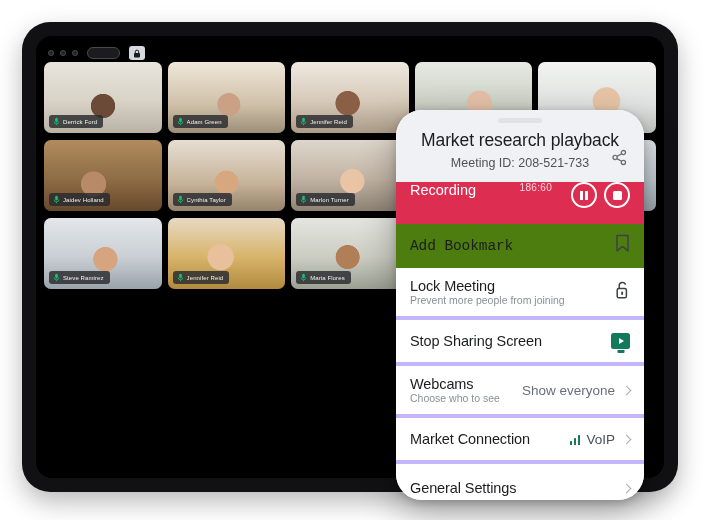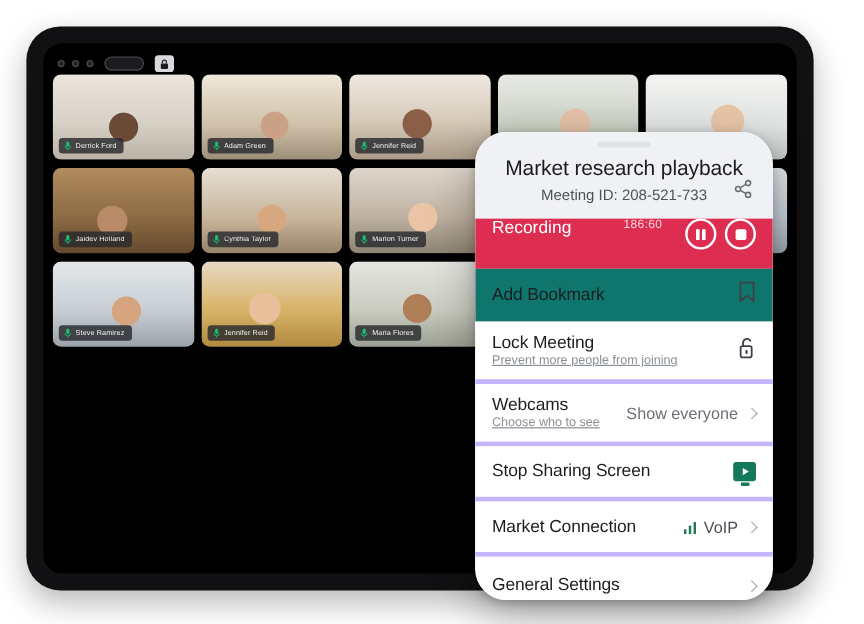--- a/index.html
+++ b/index.html
@@ -169,26 +169,26 @@
   .stop-glyph { width: 9px; height: 9px; background: #fff; border-radius: 1.5px; }
 
   .row {
     display: flex; align-items: center;
     padding: 0 14px;
     min-height: 46px;
     border-bottom: 4px solid #c4b5fd;
     background: #ffffff;
     cursor: pointer;
   }
-  .row.bookmark { background: #0f766e; border-bottom: none; min-height: 44px; }
+  .row.bookmark { background: #4d7c0f; border-bottom: none; min-height: 44px; font-family: Liberation Mono, monospace; }
   .row.tall { min-height: 52px; }
   .row.last { border-bottom: none; min-height: 48px; }
   .row-text { flex: 1; min-width: 0; }
   .row-label { font-size: 14.5px; color: #1c1d20; letter-spacing: -.1px; }
-  .row-desc { font-size: 10.5px; color: #8b9096; margin-top: 0; text-decoration: underline; }
+  .row-desc { font-size: 10.5px; color: #8b9096; margin-top: 0; }
   .row-right { display: flex; align-items: center; gap: 6px; flex: 0 0 auto; }
   .row-value { font-size: 13.5px; color: #6b7076; }
   .row-value.voip { color: #4b5056; }
   .chev { width: 7px; height: 7px; border-right: 1.6px solid #a7acb2;
           border-bottom: 1.6px solid #a7acb2; transform: rotate(-45deg);
           margin-left: 2px; }
   .bars { display: flex; align-items: flex-end; gap: 1.5px; height: 11px; }
   .bars i { display: block; width: 2.6px; background: #1d7a50; border-radius: .5px; }
   .bars i:nth-child(1){ height: 4px; }
   .bars i:nth-child(2){ height: 7px; }
@@ -429,39 +429,39 @@
         <span>
           <svg width="16" height="20" viewBox="0 0 16 20" aria-hidden="true">
             <rect x="3.2" y="8.4" width="9.2" height="9.4" rx="1.6" fill="none" stroke="#3c4148" stroke-width="1.5"></rect>
             <path d="M5.2 8.4V5.6a3.3 3.3 0 0 1 6.1-1.6" fill="none" stroke="#3c4148" stroke-width="1.5" stroke-linecap="round"></path>
             <rect x="7.2" y="11.6" width="1.9" height="3.4" rx=".9" fill="#3c4148"></rect>
           </svg>
         </span>
       </div>
     </div>
 
-    <div class="row tall">
-      <div class="row-text">
-        <div class="row-label">Webcams</div>
-        <div class="row-desc">Choose who to see</div>
-      </div>
-      <div class="row-right">
-        <span class="row-value">Show everyone</span>
-        <span class="chev"></span>
-      </div>
-    </div>
-
     <div class="row">
       <div class="row-text">
         <div class="row-label">Stop Sharing Screen</div>
       </div>
       <div class="row-right">
         <span class="screen-icon">
           <span class="tri"></span>
         </span>
+      </div>
+    </div>
+
+    <div class="row tall">
+      <div class="row-text">
+        <div class="row-label">Webcams</div>
+        <div class="row-desc">Choose who to see</div>
+      </div>
+      <div class="row-right">
+        <span class="row-value">Show everyone</span>
+        <span class="chev"></span>
       </div>
     </div>
 
     <div class="row">
       <div class="row-text">
         <div class="row-label">Market Connection</div>
       </div>
       <div class="row-right">
         <span class="bars">
             <i></i>

